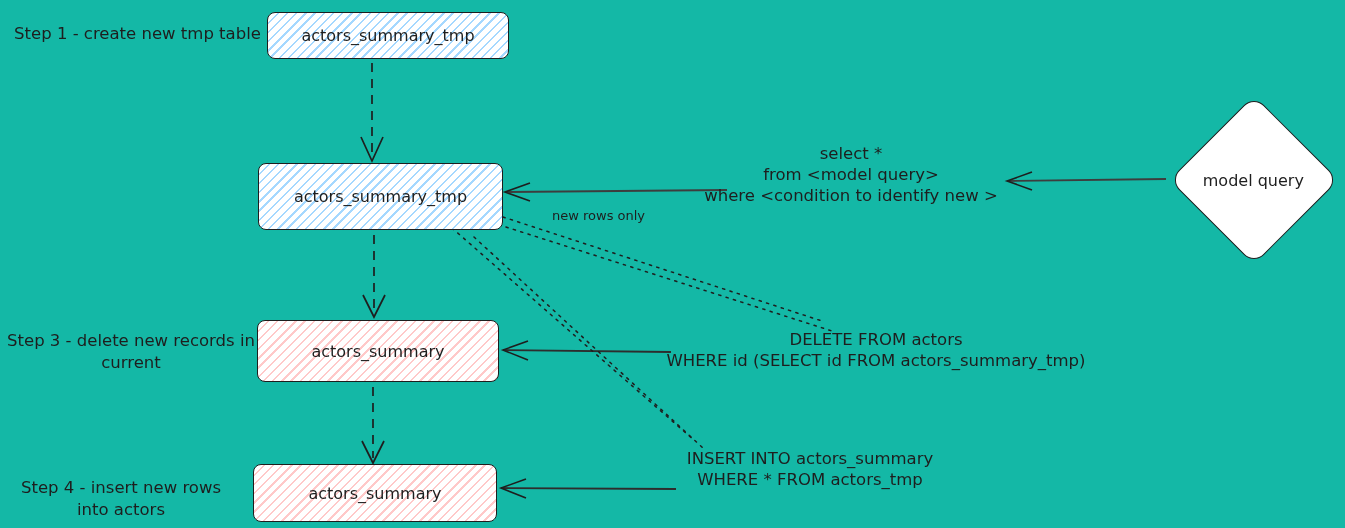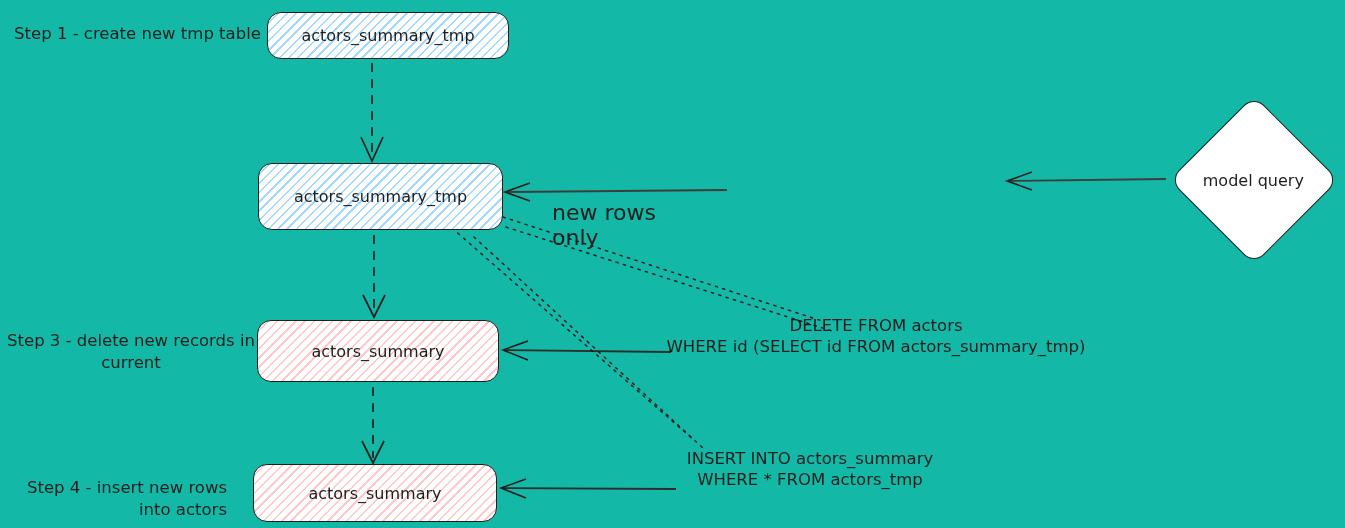--- a/index.html
+++ b/index.html
@@ -11,21 +11,21 @@
     color:var(--stroke,#1e1e1e);
     overflow:hidden;
   }
   .overlay{position:absolute;left:0;top:0;z-index:1;pointer-events:none;}
   .txt{position:absolute;z-index:2;white-space:pre-line;color:var(--stroke,#1e1e1e);}
   .step-label{text-align:center;font-size:16.5px;line-height:22px;}
   .sql{text-align:center;font-size:16.5px;line-height:21px;}
   .node{
     position:absolute;z-index:2;
     border:1.7px solid var(--stroke,#1e1e1e);
-    border-radius:14px;
+    border-radius:8px;
     display:flex;align-items:center;justify-content:center;
     font-size:16px;
     background-color:#fff;
   }
   .node.tmp{
     background-image:repeating-linear-gradient(135deg,
       var(--tmp-fill,#a5d8ff) 0px, var(--tmp-fill,#a5d8ff) 1.7px,
       transparent 1.7px, transparent 6.5px);
   }
   .node.target{
@@ -87,39 +87,42 @@
     </g>
     <g stroke="#1e1e1e" stroke-width="1.5" fill="none" stroke-dasharray="2.2 5.5" stroke-linecap="round">
       <path d="M452 228 L695 441"></path>
       <path d="M474 237 L703 448"></path>
     </g>
   </svg>
 
   <div class="txt step-label" style="left:10px;top:23px;width:255px;">Step 1 - create new tmp table</div>
   <div class="txt step-label" style="left:5px;top:330px;width:252px;text-align:center;">Step 3 - delete new records in
 current</div>
-  <div class="txt step-label" style="left:15px;top:477px;width:212px;text-align:right;">Step 4 - insert new rows
+  <div class="txt step-label" style="left:15px;top:477px;width:212px;">Step 4 - insert new rows
 into actors</div>
 
   <div class="node tmp" style="left:267px;top:12px;width:240px;height:45px;">
     <span>actors_summary_tmp</span>
   </div>
   <div class="node tmp" style="left:258px;top:163px;width:243px;height:65px;">
     <span>actors_summary_tmp</span>
   </div>
   <div class="node target" style="left:257px;top:320px;width:240px;height:60px;">
     <span>actors_summary</span>
   </div>
   <div class="node target" style="left:253px;top:464px;width:242px;height:56px;">
     <span>actors_summary</span>
   </div>
 
   <div class="diamond">
     <span>model query</span>
   </div>
 
-  <div class="txt" style="left:552px;top:200px;width:130px;font-size:22px;">new rows only</div>
-  <div class="txt sql" style="left:666px;top:315px;width:420px;">DELETE FROM actors
+  <div class="txt sql" style="left:696px;top:143px;width:310px;">select *
+from &lt;model query&gt;
+where &lt;condition to identify new &gt;</div>
+  <div class="txt" style="left:552px;top:208px;width:130px;font-size:13px;">new rows only</div>
+  <div class="txt sql" style="left:666px;top:329px;width:420px;">DELETE FROM actors
 WHERE id (SELECT id FROM actors_summary_tmp)</div>
   <div class="txt sql" style="left:685px;top:448px;width:250px;">INSERT INTO actors_summary
 WHERE * FROM actors_tmp</div>
 
 </div>
 
 </body></html>

